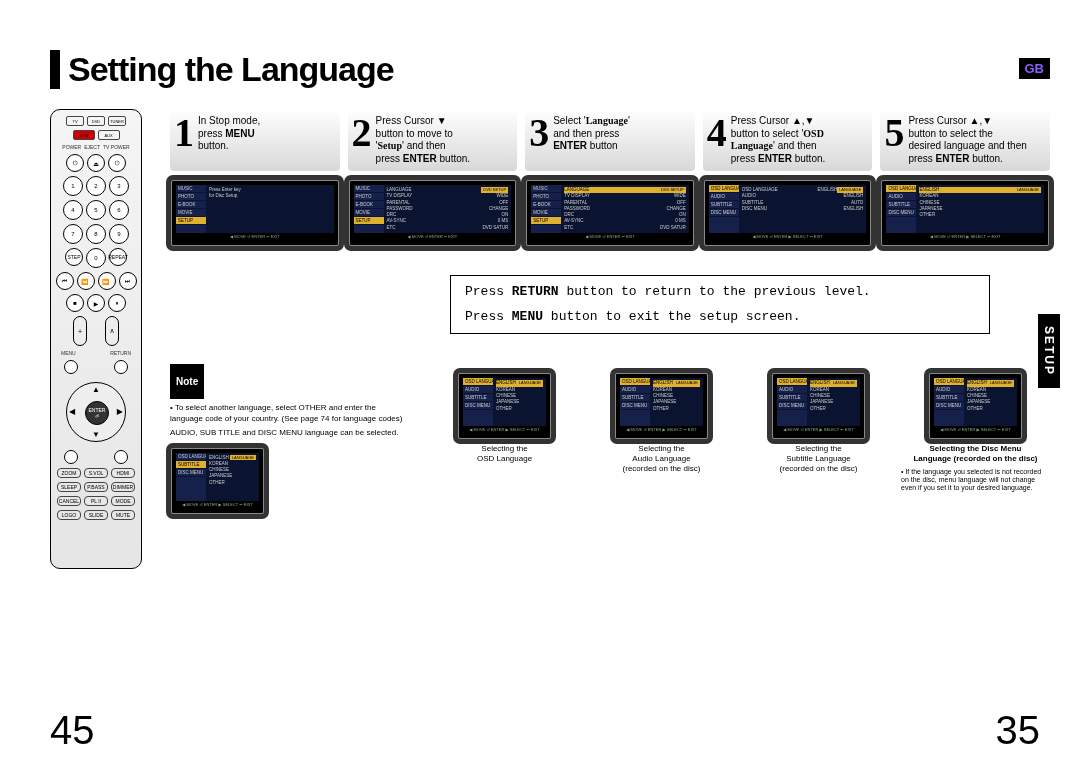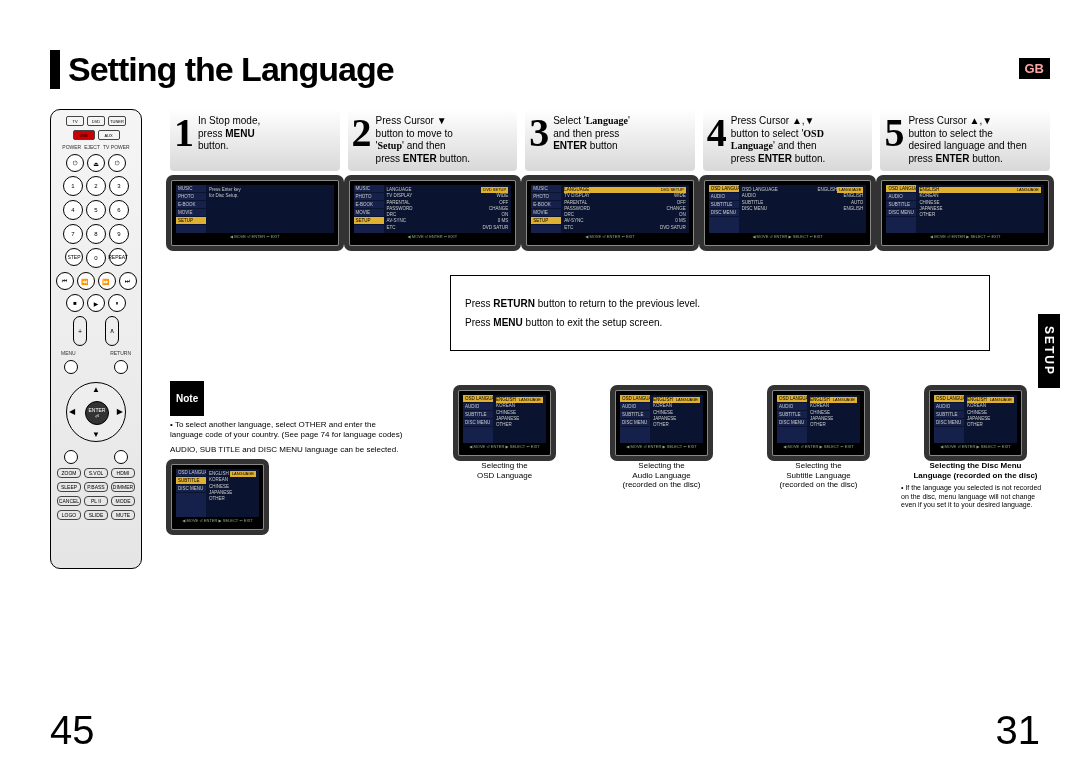--- a/index.html
+++ b/index.html
@@ -1,20 +1,20 @@
 <!DOCTYPE html>
 <html><head>
 <meta charset="utf-8">
 <style>
   * { box-sizing: border-box; margin: 0; padding: 0; }
   body { background: #fff; width: 1080px; height: 763px; font-family: Arial, Helvetica, sans-serif; color: #000; position: relative; overflow: hidden; }
   .page { position: absolute; top: 50px; left: 50px; right: 30px; bottom: 30px; }
   .title-bar { border-left: 10px solid #000; padding-left: 8px; margin-bottom: 4px; }
   .title-bar h1 { font-size: 34px; font-weight: bold; letter-spacing: -1px; }
-  .gb-badge { position: absolute; top: 8px; right: 0; background: #000; color: #fca5a5; font-size: 13px; font-weight: bold; padding: 3px 6px; }
+  .gb-badge { position: absolute; top: 8px; right: 0; background: #000; color: #8b5cf6; font-size: 13px; font-weight: bold; padding: 3px 6px; }
   .subtitle { font-size: 9px; margin-left: 18px; margin-top: 2px; }
 
   .content { position: relative; margin-top: 20px; display: flex; }
   .remote-col { width: 120px; flex-shrink: 0; }
   .main-col { flex: 1; position: relative; }
 
   
   .remote { width: 92px; height: 460px; border: 1px solid #000; border-radius: 10px; background: linear-gradient(#f5f5f5,#e5e5e5); padding: 6px 4px; display: flex; flex-direction: column; align-items: center; gap: 4px; position: relative; }
   .remote .row { display: flex; gap: 3px; justify-content: center; width: 100%; }
   .remote .btn-s { width: 18px; height: 10px; border: 1px solid #444; border-radius: 2px; font-size: 4px; display:flex; align-items:center; justify-content:center; }
@@ -44,21 +44,21 @@
   .tv .screen { position:absolute; inset:4px; background:#0a1430; display:flex; font-size:5px; color:#ccc; }
   .tv .side { width: 30px; background:#15214a; display:flex; flex-direction:column; }
   .tv .side div { padding:1px 2px; border-bottom:1px solid #0a1430; font-size:4.5px; white-space:nowrap; overflow:hidden; }
   .tv .side .hl { background:#e0b030; color:#000; }
   .tv .body { flex:1; padding:2px 3px; font-size:4.5px; line-height:1.4; }
   .tv .body .hdr { background:#e0b030; color:#000; padding:0 2px; display:inline-block; font-size:4px; float:right; }
   .tv .body .row2 { display:flex; justify-content:space-between; white-space:nowrap; }
   .tv .foot { position:absolute; bottom:0; left:0; right:0; height:8px; background:#000; text-align:center; color:#8a8; font-size:4px; line-height:8px; }
 
   
-  .return-box { border: 1px solid #000; padding: 18px 14px; font-size: 10px; line-height: 1.9; margin-top: 28px; margin-left: 280px; margin-right: 60px; }
+  .return-box { border: 1px solid #000; padding: 4px 14px; font-size: 13px; line-height: 1.9; margin-top: 28px; margin-left: 280px; margin-right: 60px; font-family: Liberation Mono, monospace; }
   .return-box .b { font-weight: bold; }
 
   .setup-tab { position: absolute; right: -10px; top: 205px; writing-mode: vertical-rl; background:#000; color:#fff; font-size:12px; font-weight:bold; padding: 12px 4px; letter-spacing: 2px; }
 
   .lower { display: flex; gap: 20px; margin-top: 30px; align-items: flex-start; }
   .note-block { flex: 0 0 240px; }
   .note-badge { background:#000; color:#fff; font-size:10px; font-weight:bold; padding:12px 6px; display:inline-block; }
   .note-text { font-size: 8px; line-height: 1.3; margin-top: 4px; }
 
   .mini-col { flex: 1; display:flex; flex-direction:column; align-items:center; }
@@ -494,13 +494,13 @@
               <div class="mini-caption bold">Selecting the Disc Menu<br>Language (recorded on the disc)</div>
               <div class="mini-note">If the language you selected is not recorded on the disc, menu language will not change even if you set it to your desired language.</div>
             </div>
           </div>
       </div>
     </div>
   </div>
 </div>
 
 <div class="pagenum left">45</div>
-<div class="pagenum right">31</div>
+<div class="pagenum right">35</div>
 
 </body></html>

